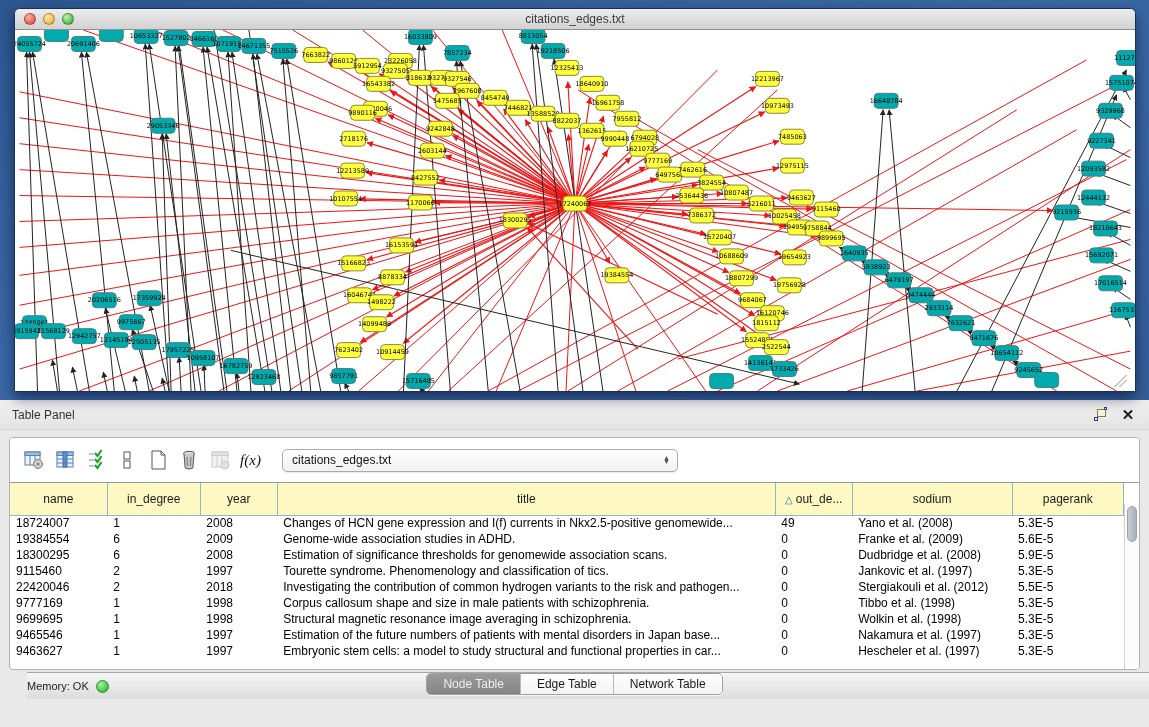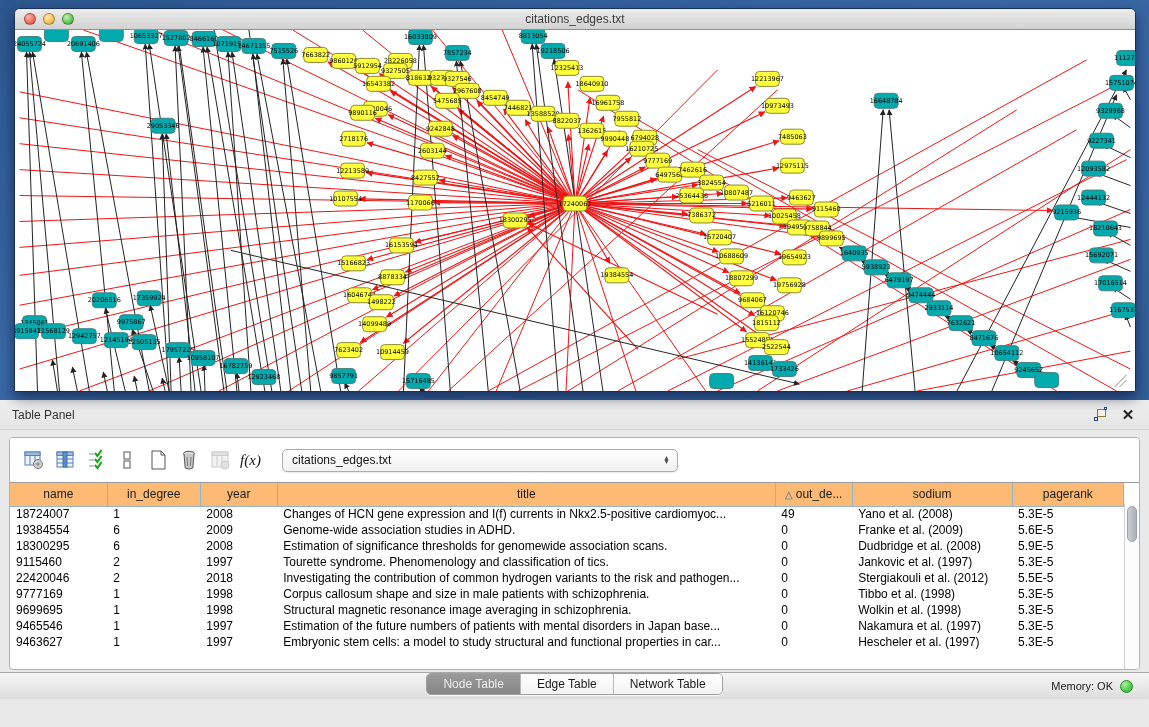--- a/index.html
+++ b/index.html
@@ -43,39 +43,39 @@
   .tb-btn { width:27px; height:27px; margin-right:4px; display:flex; align-items:center; justify-content:center; cursor:pointer; }
   .fx { font-family:Liberation Serif, serif; font-style:italic; font-size:15px; color:#111; }
   .combo { margin-left:14px; width:396px; height:23px; border:1px solid #ababab; border-radius:5px;
     background:linear-gradient(#ffffff,#f1f1f1); display:flex; align-items:center; padding:0 4px 0 9px;
     box-shadow:0 1px 1px rgba(0,0,0,.08); cursor:pointer; }
   .combo-label { flex:1; font-size:12px; color:#111; }
   .combo-arrows { display:flex; flex-direction:column; align-items:center; line-height:4px; color:#555; font-size:7px; padding:0 3px; }
 
   .table-wrap { position:relative; border-top:1px solid #9a9a9a; height:188px; overflow:hidden; }
   table { border-collapse:collapse; table-layout:fixed; width:1114px; }
-  th { background:#fdba74; border:1px solid #96b4c8; border-top:none; font-weight:normal;
-       font-size:12px; color:#1a1a1a; height:23px; text-align:center; overflow:hidden; white-space:nowrap; }
+  th { background:#fef9c3; border:1px solid #96b4c8; border-top:none; font-weight:normal;
+       font-size:12px; color:#1a1a1a; height:32px; text-align:center; overflow:hidden; white-space:nowrap; }
   th:first-child { border-left:none; }
   td { font-size:12px; color:#000; height:16px; padding:0 4px 0 6px; white-space:nowrap; overflow:hidden; text-overflow:ellipsis; }
   .sort-tri { color:#2a6fae; font-size:10px; margin-right:3px; }
   .vscroll { position:absolute; right:0; top:21px; bottom:0; width:15px; background:#fcfcfc; border-left:1px solid #d0d0d0; }
   .vthumb { position:absolute; top:2px; left:2px; width:10px; height:36px; border-radius:5px;
     background:linear-gradient(90deg,#c9ced4,#aab1b9); border:1px solid #9aa1a9; }
 
   .tabsbar { height:28px; display:flex; align-items:center; justify-content:center; background:#e9e9e9; }
   .seg { display:flex; border:1px solid #9f9f9f; border-radius:5px; overflow:hidden; box-shadow:0 1px 0 rgba(255,255,255,.7); }
   .seg-btn { padding:3px 16px; font-size:12px; background:linear-gradient(#fefefe,#f3f3f3); color:#1a1a1a;
     border-left:1px solid #b9b9b9; cursor:pointer; }
   .seg-btn:first-child { border-left:none; }
   .seg-btn.active { background:linear-gradient(#9a9a9a,#858585); color:#efefef; }
 
   
   .statusbar { height:27px; border-top:1px solid #a8a8a8; background:linear-gradient(#f6f6f6,#dcdcdc);
-    display:flex; align-items:center; justify-content:flex-end; padding-right:16px; }
+    display:flex; align-items:center; padding-right:16px;margin-left:27px; }
   .mem-label { font-size:11px; color:#222; margin-right:7px; }
   .mem-dot { width:13px; height:13px; border-radius:50%; border:1px solid #2c8c2c;
     background:radial-gradient(circle at 35% 30%, #a8f0a0, #44c944 65%, #2fae33); }
 </style>
 </head>
 <body>
 
 <div class="desktop">
   <div class="net-window">
     <div class="titlebar">
@@ -904,21 +904,21 @@
               <th><span class="sort-tri">△</span>out_de...</th>
               <th>sodium</th>
               <th>pagerank</th>
             </tr>
           </thead>
         <tbody id="tbody">
             <tr>
               <td>18724007</td>
               <td>1</td>
               <td>2008</td>
-              <td>Changes of HCN gene expression and I(f) currents in Nkx2.5-positive cardiomyoc...</td>
+              <td>Changes of HCN gene expression and I(f) currents in Nkx2.5-positive genomewide...</td>
               <td>49</td>
               <td>Yano et al. (2008)</td>
               <td>5.3E-5</td>
             </tr>
             <tr>
               <td>19384554</td>
               <td>6</td>
               <td>2009</td>
               <td>Genome-wide association studies in ADHD.</td>
               <td>0</td>

